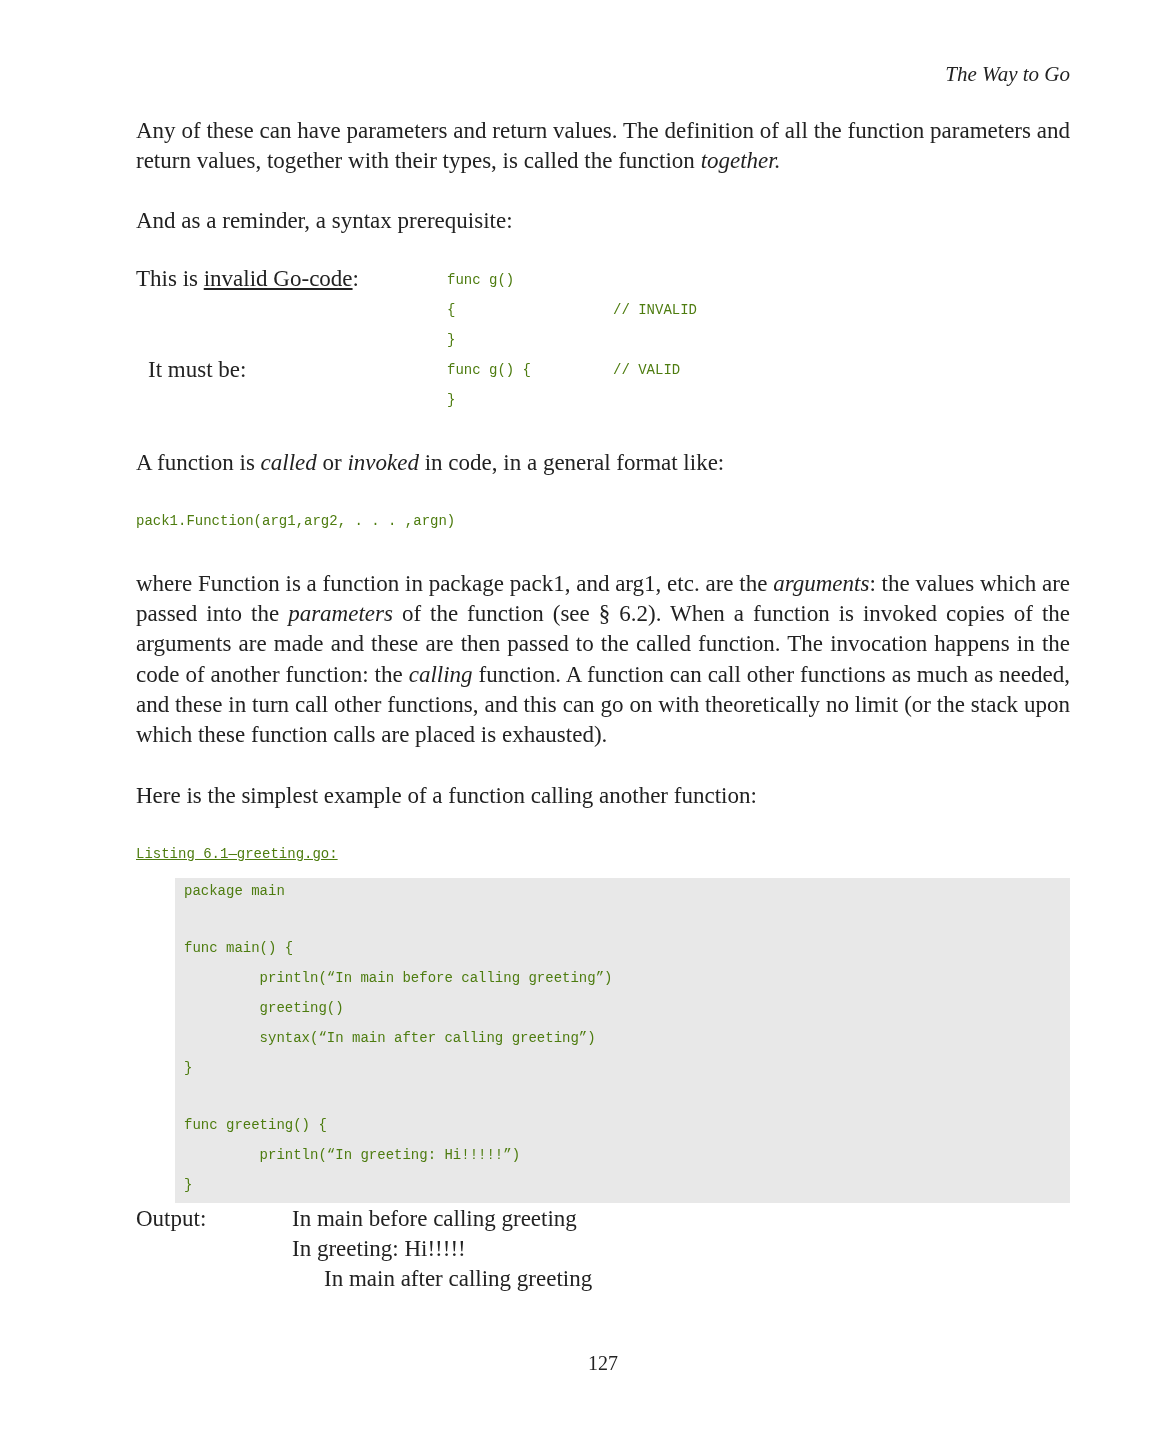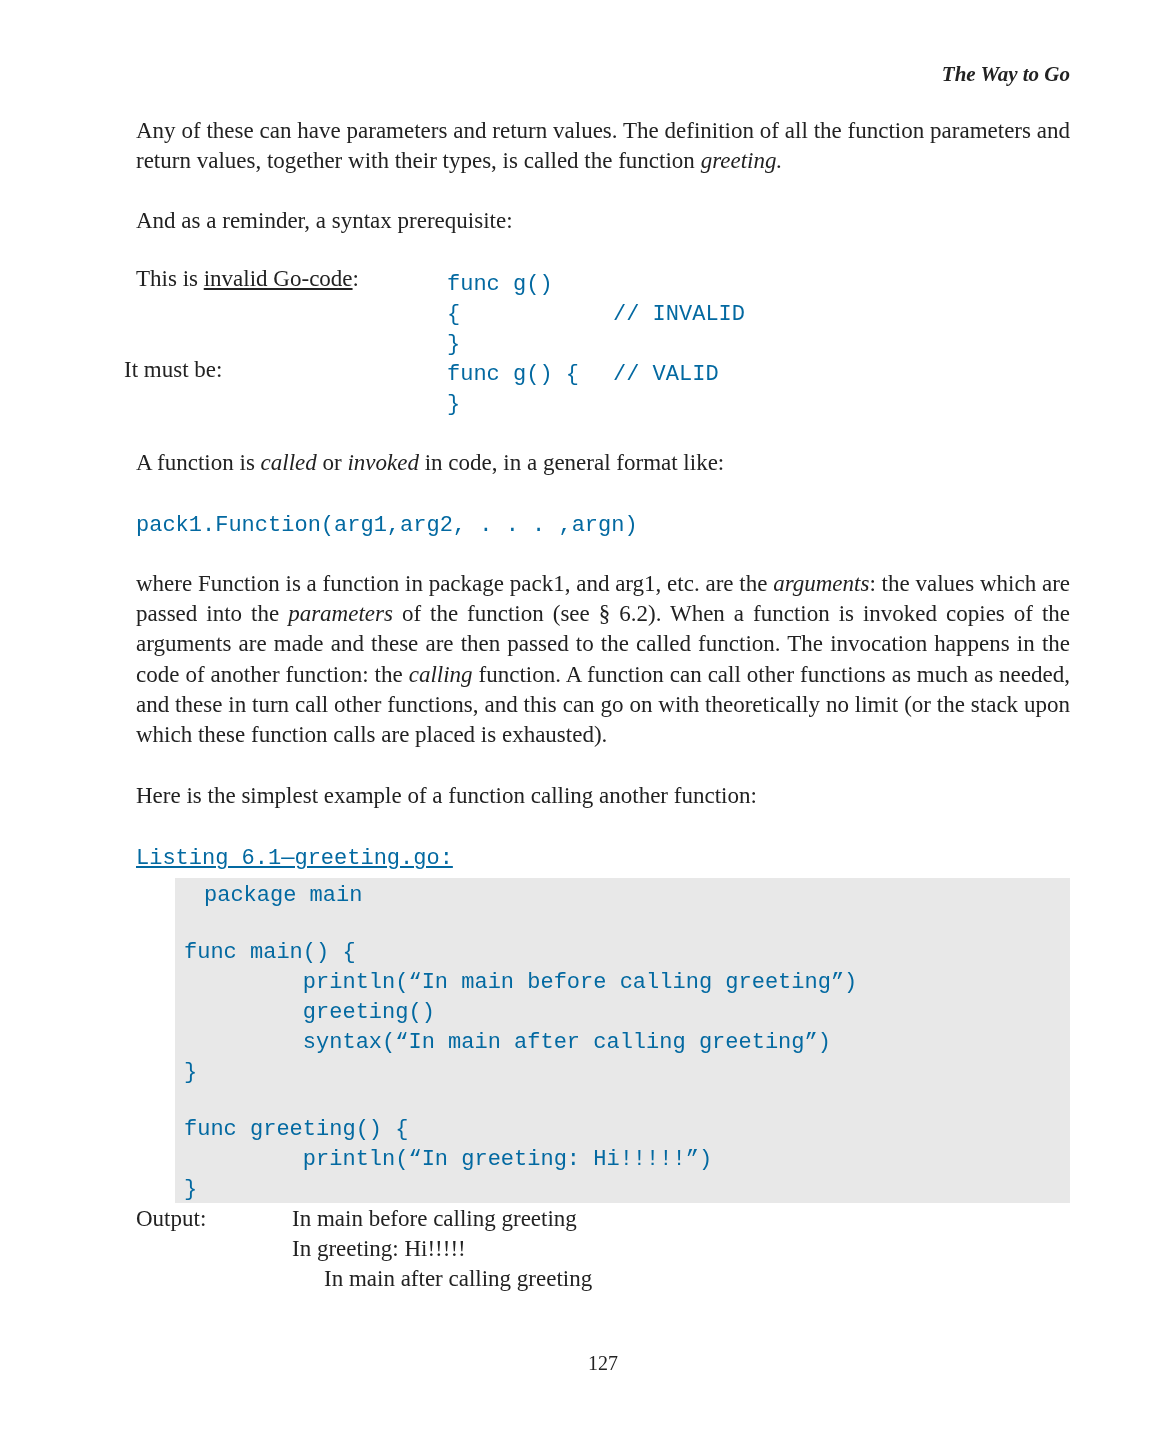--- a/index.html
+++ b/index.html
@@ -1,68 +1,68 @@
 <!DOCTYPE html>
 <html><head>
 <meta charset="utf-8">
 <style>
   html, body { margin:0; padding:0; background:#ffffff; }
   body { width:1168px; height:1440px; position:relative; overflow:hidden;
          font-family:"Liberation Serif", "DejaVu Serif", serif; color:#222; }
-  .header { position:absolute; top:62px; right:98px; font-style:italic; font-size:21px;font-weight:bold; }
+  .header { position:absolute; top:62px; right:98px; font-style:italic; font-size:21px; }
   .p { position:absolute; left:136px; width:934px; font-size:23px; line-height:30.2px; text-align:justify; }
   .p.nojust { text-align:left; }
-  .mono { font-family:"Liberation Mono", "DejaVu Sans Mono", monospace; font-size:22px; color:#0369a1; }
+  .mono { font-family:"Liberation Mono", "DejaVu Sans Mono", monospace; font-size:14px; color:#4d7c0f; }
   .abs { position:absolute; }
   .u { text-decoration:underline; }
   .code-box { position:absolute; left:175px; top:878px; width:895px; height:325px; background:#e8e8e8; }
   .code-line { position:absolute; white-space:pre; }
   .out-label, .out-line { position:absolute; font-size:23px; }
   .pagenum { position:absolute; top:1352px; left:0; width:1206px; text-align:center; font-size:20px; }
 </style>
 </head>
 <body>
 
 <div class="header">The Way to Go</div>
 
 <div class="p" style="top:116px;">
-  <span>Any of these can have parameters and return values. The definition of all the function parameters and return values, together with their types, is called the function </span><i>greeting.</i>
+  <span>Any of these can have parameters and return values. The definition of all the function parameters and return values, together with their types, is called the function </span><i>together.</i>
 </div>
 
 <div class="p nojust" style="top:206px;">And as a reminder, a syntax prerequisite:</div>
 
 <div class="abs" style="left:136px; top:266px; font-size:23px;">
   <span>This is </span><span class="u">invalid Go-code</span><span>:</span>
 </div>
 <div class="abs mono" style="left:447px; top:272px;">func g()</div>
 <div class="abs mono" style="left:447px; top:302px;">{</div>
 <div class="abs mono" style="left:613px; top:302px;">// INVALID</div>
 <div class="abs mono" style="left:447px; top:332px;">}</div>
 
-<div class="abs" style="left:124px; top:357px; font-size:23px;">It must be:</div>
+<div class="abs" style="left:148px; top:357px; font-size:23px;">It must be:</div>
 <div class="abs mono" style="left:447px; top:362px;">func g() {</div>
 <div class="abs mono" style="left:613px; top:362px;">// VALID</div>
 <div class="abs mono" style="left:447px; top:392px;">}</div>
 
 <div class="p nojust" style="top:448px;">
   <span>A function is </span><i>called</i><span> or </span><i>invoked</i><span> in code, in a general format like:</span>
 </div>
 
 <div class="abs mono" style="left:136px; top:513px;">pack1.Function(arg1,arg2, . . . ,argn)</div>
 
 <div class="p" style="top:569px;">
   <span>where Function is a function in package pack1, and arg1, etc. are the </span><i>arguments</i><span>: the values which are passed into the </span><i>parameters</i><span> of the function (see § 6.2). When a function is invoked copies of the arguments are made and these are then passed to the called function. The invocation happens in the code of another function: the </span><i>calling</i><span> function. A function can call other functions as much as needed, and these in turn call other functions, and this can go on with theoretically no limit (or the stack upon which these function calls are placed is exhausted).</span>
 </div>
 
 <div class="p nojust" style="top:781px;">Here is the simplest example of a function calling another function:</div>
 
 <div class="abs mono u" style="left:136px; top:846px;">Listing 6.1—greeting.go:</div>
 
 <div class="code-box">
-  <div class="code-line mono" style="left:9px; top:5px;margin-left:20px;">package main</div>
+  <div class="code-line mono" style="left:9px; top:5px;">package main</div>
   <div class="code-line mono" style="left:9px; top:33px;"></div>
   <div class="code-line mono" style="left:9px; top:62px;">func main() {</div>
   <div class="code-line mono" style="left:9px; top:92px;">         println(“In main before calling greeting”)</div>
   <div class="code-line mono" style="left:9px; top:122px;">         greeting()</div>
   <div class="code-line mono" style="left:9px; top:152px;">         syntax(“In main after calling greeting”)</div>
   <div class="code-line mono" style="left:9px; top:182px;">}</div>
   <div class="code-line mono" style="left:9px; top:211px;"></div>
   <div class="code-line mono" style="left:9px; top:239px;">func greeting() {</div>
   <div class="code-line mono" style="left:9px; top:269px;font-family:Liberation Mono, monospace;">         println(“In greeting: Hi!!!!!”)</div>
   <div class="code-line mono" style="left:9px; top:299px;">}</div>

